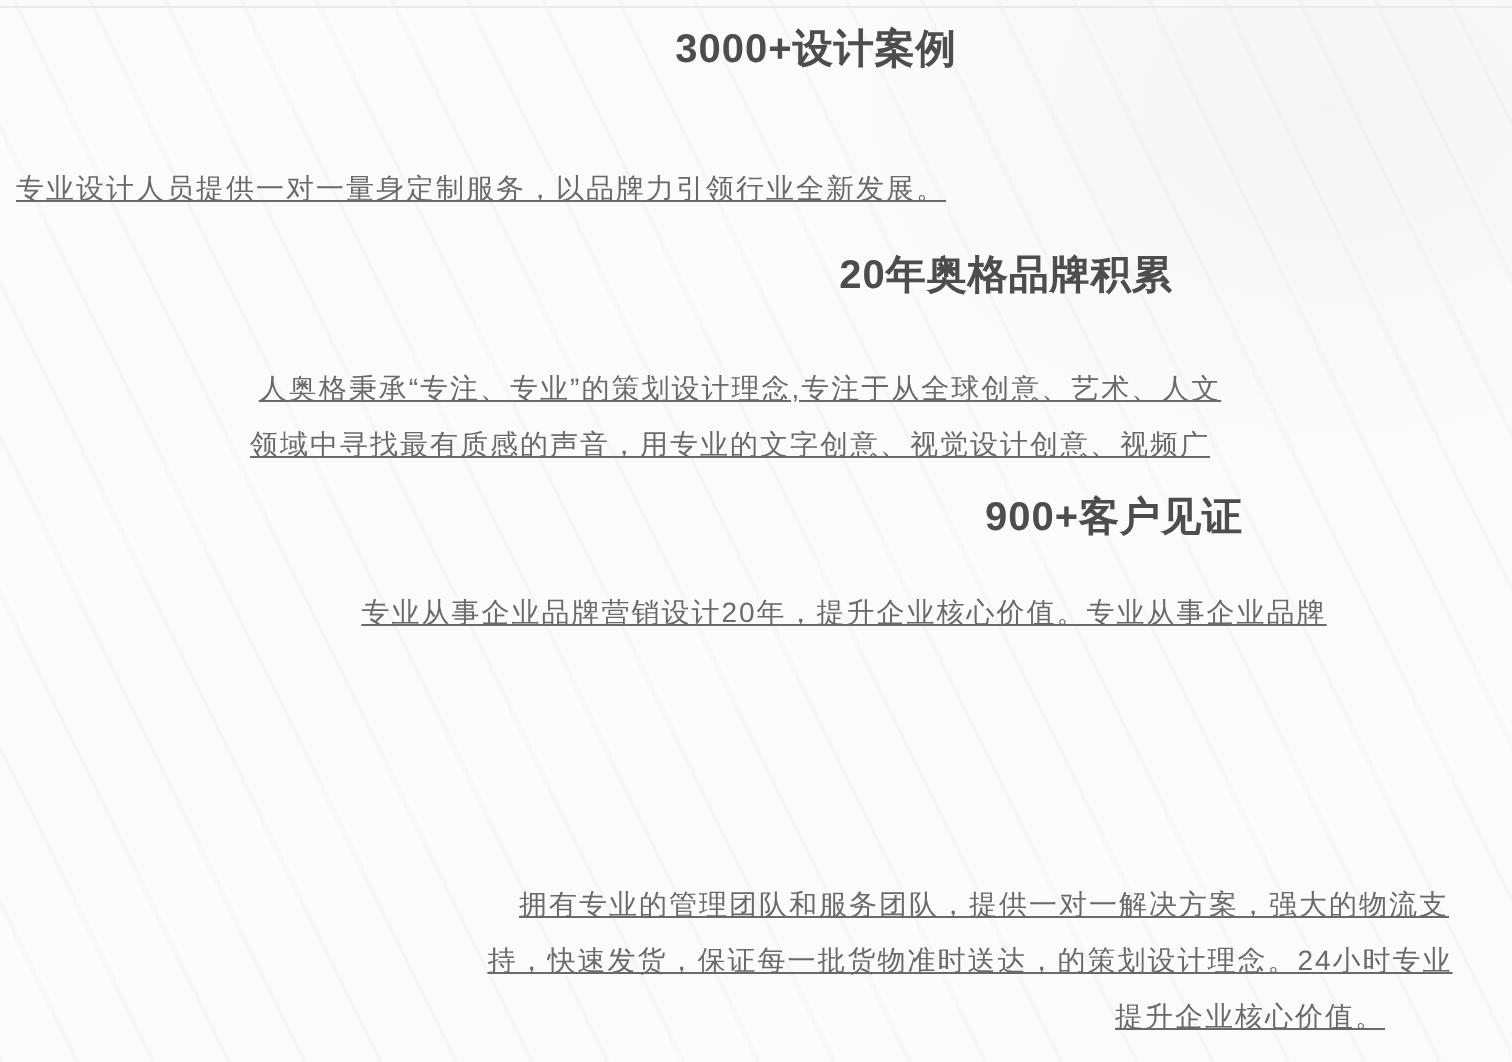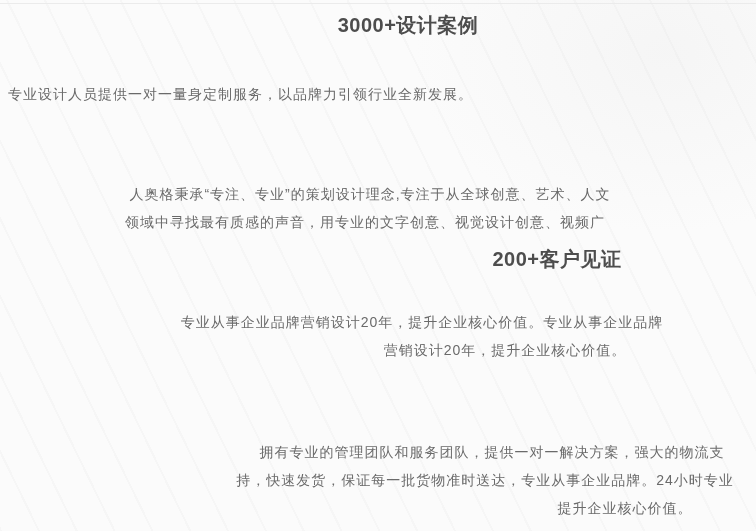--- a/index.html
+++ b/index.html
@@ -39,39 +39,40 @@
   }
   .t {
     position: absolute;
     margin: 0;
     font-size: 14px;
     font-weight: normal;
     color: #6a6a6a;
     letter-spacing: 1px;
     white-space: nowrap;
     line-height: 17px;
+    text-decoration: underline;
   }
   .c {
     transform: translateX(-50%);
   }
 </style>
 </head>
 <body>
 
 <div class="page">
 
   <div class="topline"></div>
 
   <h2 class="h c" style="left:408px; top:14px">3000+设计案例</h2>
   <p class="t" style="left:8px; top:86px">专业设计人员提供一对一量身定制服务，以品牌力引领行业全新发展。</p>
 
+  <h2 class="h c" style="left:503px; top:127px">20年奥格品牌积累</h2>
   <p class="t c" style="left:370px; top:186px">人奥格秉承“专注、专业”的策划设计理念,专注于从全球创意、艺术、人文</p>
   <p class="t c" style="left:365px; top:214px">领域中寻找最有质感的声音，用专业的文字创意、视觉设计创意、视频广</p>
 
-  <h2 class="h c" style="left:557px; top:248px">200+客户见证</h2>
-  <p class="t c" style="left:422px; top:314px">专业从事企业品牌营销设计20年，提升企业核心价值。专业从事企业品牌</p>
-  <p class="t c" style="left:505px; top:342px">营销设计20年，提升企业核心价值。</p>
+  <h2 class="h c" style="left:557px; top:248px">900+客户见证</h2>
+  <p class="t c" style="left:422px; top:298px">专业从事企业品牌营销设计20年，提升企业核心价值。专业从事企业品牌</p>
 
   <p class="t c" style="left:492px; top:444px">拥有专业的管理团队和服务团队，提供一对一解决方案，强大的物流支</p>
-  <p class="t c" style="left:485px; top:472px">持，快速发货，保证每一批货物准时送达，专业从事企业品牌。24小时专业</p>
+  <p class="t c" style="left:485px; top:472px">持，快速发货，保证每一批货物准时送达，的策划设计理念。24小时专业</p>
   <p class="t c" style="left:625px; top:500px">提升企业核心价值。</p>
 
 </div>
 
 </body></html>

